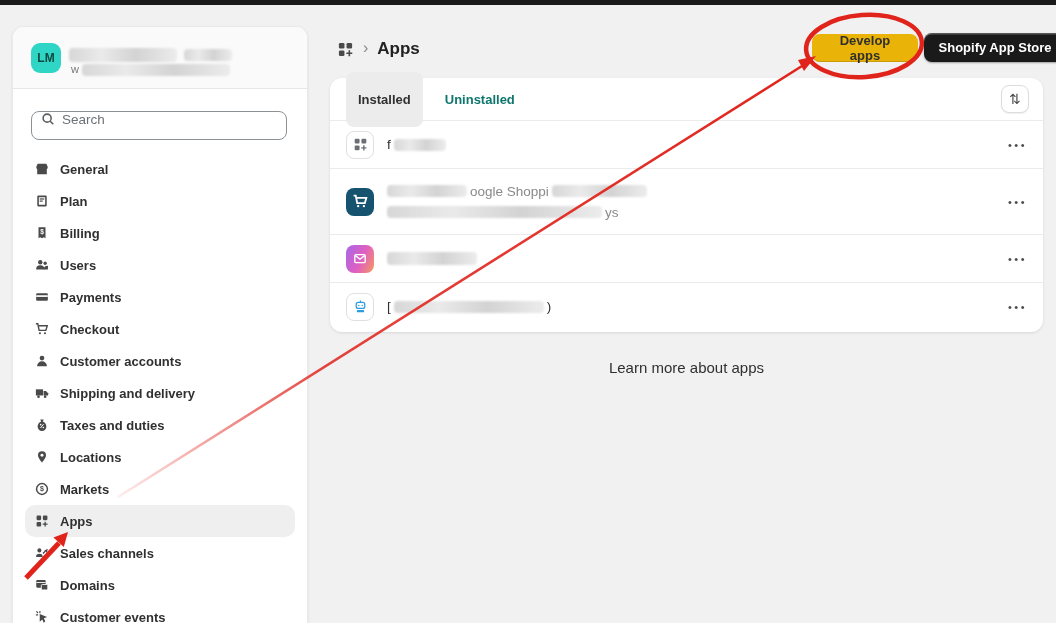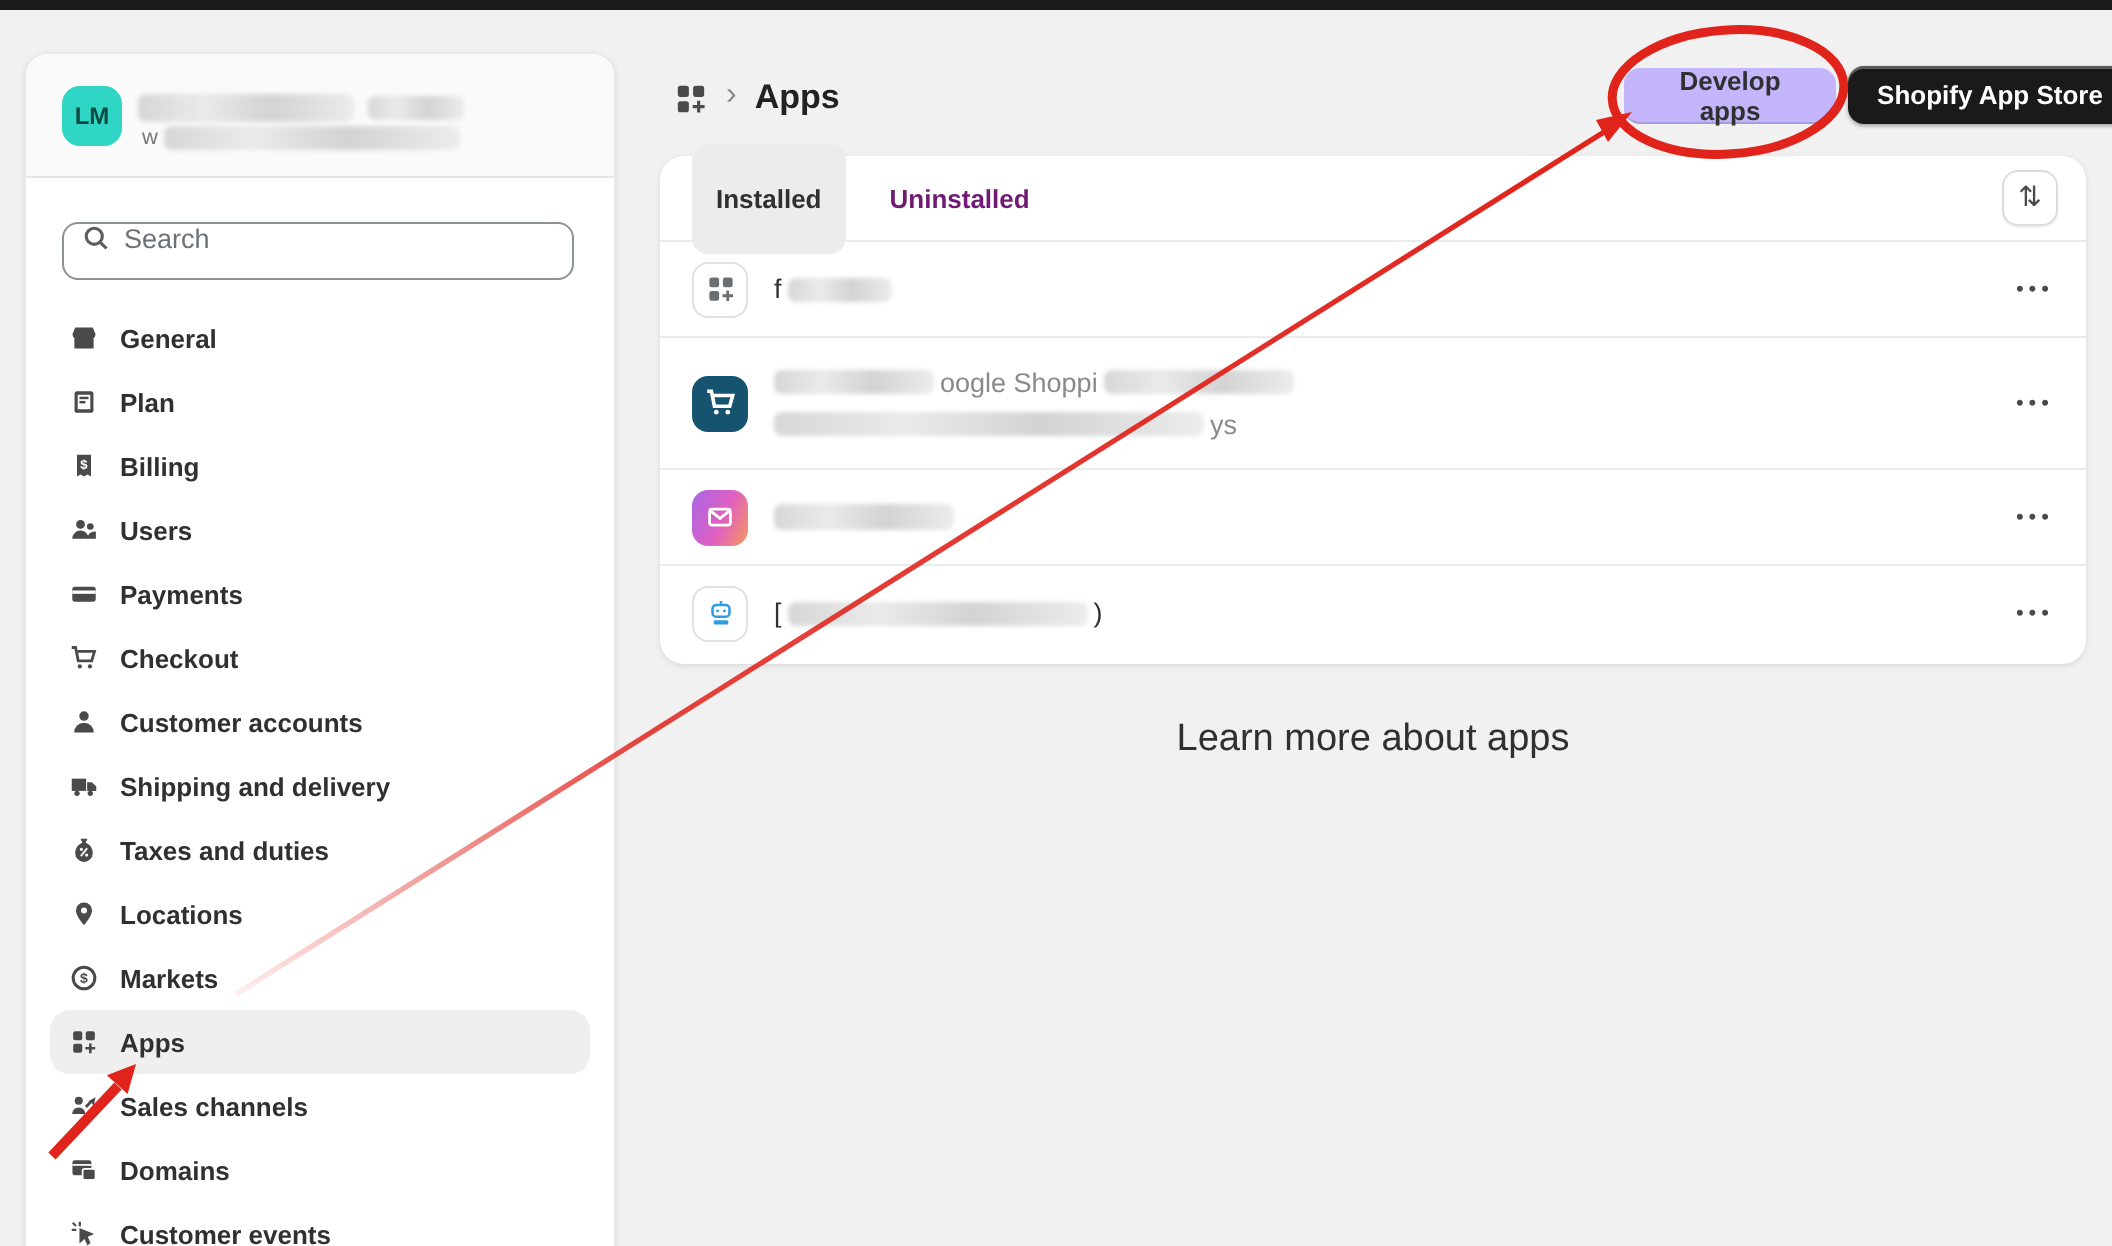--- a/index.html
+++ b/index.html
@@ -42,34 +42,34 @@
 
   
   .breadcrumb { position:absolute; left:337px; top:37px; height:24px;
     display:flex; align-items:center; gap:9px; color:#4a4a4a; }
   .breadcrumb .sep { color:#8a8a8a; font-size:16px; margin-top:-2px; }
   .page-title { font-size:17px; font-weight:700; color:#222; }
 
   .btn { position:absolute; height:28px; border-radius:8px; border:none;
     font-family:"Liberation Sans",sans-serif; font-size:13px; cursor:pointer;
     padding:0 12px; display:flex; align-items:center; justify-content:center; }
-  .btn-gray { left:812px; top:34px; width:106px; background:#c4b5fd; color:#303030;
+  .btn-gray { left:812px; top:34px; width:106px; background:#eab308; color:#303030;
     font-weight:600; box-shadow:inset 0 -1px 0 rgba(0,0,0,.14); }
   .btn-black { left:924px; top:33px; width:142px; height:29px;
     background:var(--black-button-bg,#1a1a1a); color:#fff; font-weight:700;
     box-shadow:inset 0 1.5px 0 rgba(255,255,255,.28), 0 1px 2px rgba(0,0,0,.35); }
 
   
   .apps-card { position:absolute; left:330px; top:78px; width:713px; height:254px;
     background:#fff; border-radius:12px; box-shadow:0 1px 3px rgba(0,0,0,.1); }
   .tabs-row { height:42px; display:flex; align-items:center; padding:0 16px; gap:10px;
     position:relative; }
   .tab { font-size:13px; padding:20px 12px; border-radius:8px; cursor:pointer; }
   .tab.selected { background:#ececec; font-weight:600; color:#303030; }
-  .tab.plain { color:#701a75; font-weight:600; }
+  .tab.plain { color:#0f766e; font-weight:600; }
   .sort-btn { position:absolute; right:14px; top:7px; width:28px; height:28px;
     background:#fff; border:1px solid #dcdcdc; border-radius:8px; cursor:pointer;
     display:flex; align-items:center; justify-content:center; font-size:14px;
     color:#4a4a4a; box-shadow:0 1px 1px rgba(0,0,0,.06);
     font-family:"DejaVu Sans",sans-serif; }
 
   .app-row { border-top:1px solid #ebebeb; display:flex; align-items:center;
     padding:0 16px; position:relative; cursor:pointer; }
   .app-icon { width:28px; height:28px; border-radius:8px; flex:0 0 auto;
     display:flex; align-items:center; justify-content:center; margin-right:13px; }
@@ -77,21 +77,21 @@
   .app-icon.navy { background:var(--app-icon-navy,#15536e); }
   .app-icon.grad { background:linear-gradient(115deg,#a866e8 0%,#e060c0 55%,#f59a5b 100%); }
   .row-dots { position:absolute; right:16px; top:50%; transform:translateY(-50%);
     color:#4a4a4a; font-size:11px; letter-spacing:2.5px; cursor:pointer; }
   .frag { font-size:13.5px; color:#303030; }
   .frag.dim { color:#8a8a8a; }
   .two-line { display:flex; flex-direction:column; gap:6px; }
   .line { display:flex; align-items:center; gap:3px; }
 
   .learn-more { position:absolute; left:330px; top:359px; width:713px;
-    text-align:center; font-size:19px; color:#303030; cursor:pointer; }
+    text-align:center; font-size:15px; color:#303030; cursor:pointer; }
 
   
   .annotations { position:absolute; left:0; top:0; width:1056px; height:623px;
     pointer-events:none; z-index:50; }
 </style>
 </head>
 <body>
 
 <div class="topbar"></div>
 

